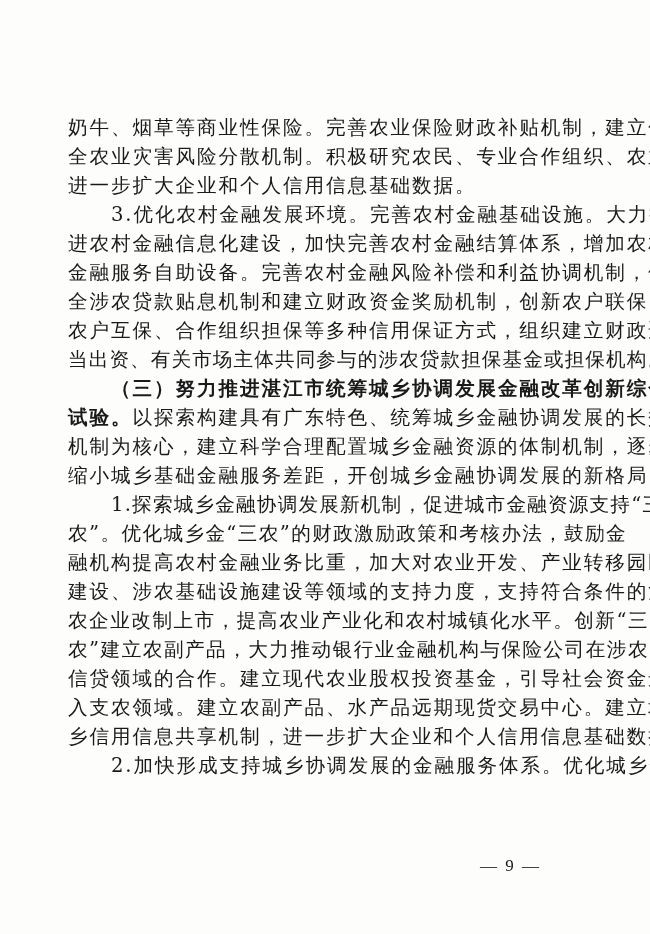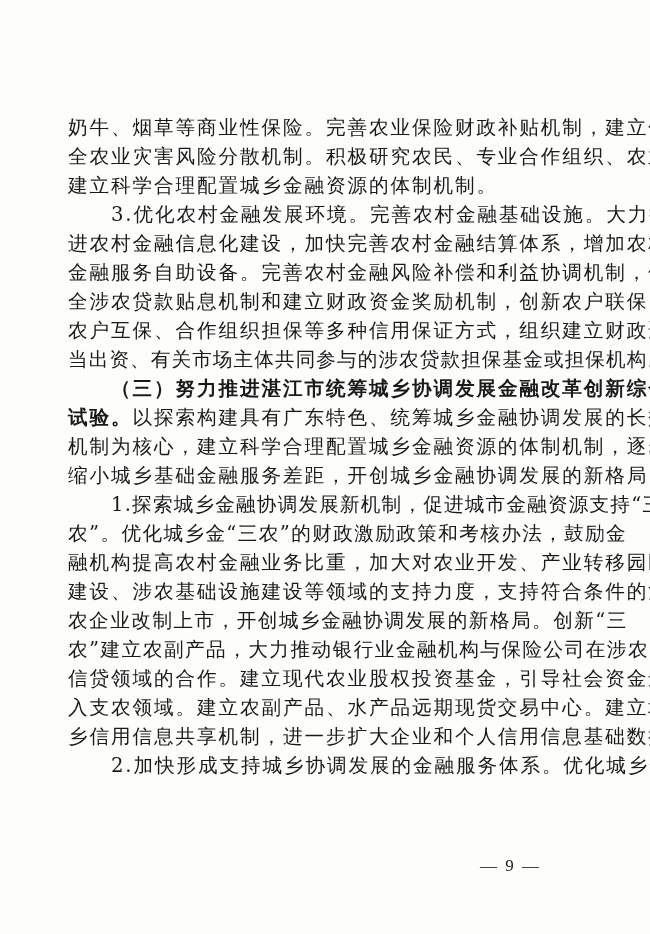--- a/index.html
+++ b/index.html
@@ -18,36 +18,36 @@
     position:absolute; left:480px; top:856px; font-size:17px;
     font-family:"Liberation Serif", serif; letter-spacing:2px;
   }
 </style>
 </head>
 <body>
 
 <div class="page">
   <div class="line">奶牛、烟草等商业性保险。完善农业保险财政补贴机制，建立健</div>
   <div class="line">全农业灾害风险分散机制。积极研究农民、专业合作组织、农业</div>
-  <div class="line">建立科学合理配置城乡金融资源的体制机制。</div>
+  <div class="line">进一步扩大企业和个人信用信息基础数据。</div>
   <div class="line indent">3.优化农村金融发展环境。完善农村金融基础设施。大力推</div>
   <div class="line">进农村金融信息化建设，加快完善农村金融结算体系，增加农村</div>
   <div class="line">金融服务自助设备。完善农村金融风险补偿和利益协调机制，健</div>
   <div class="line">全涉农贷款贴息机制和建立财政资金奖励机制，创新农户联保、</div>
   <div class="line">农户互保、合作组织担保等多种信用保证方式，组织建立财政适</div>
   <div class="line" style="letter-spacing:1.1px">当出资、有关市场主体共同参与的涉农贷款担保基金或担保机构。</div>
   <div class="line indent bold">（三）努力推进湛江市统筹城乡协调发展金融改革创新综合</div>
   <div class="line"><span class="bold">试验。</span><span>以探索构建具有广东特色、统筹城乡金融协调发展的长效</span></div>
   <div class="line">机制为核心，建立科学合理配置城乡金融资源的体制机制，逐步</div>
   <div class="line">缩小城乡基础金融服务差距，开创城乡金融协调发展的新格局。</div>
   <div class="line indent" style="letter-spacing:1.2px">1.探索城乡金融协调发展新机制，促进城市金融资源支持“三</div>
   <div class="line" style="letter-spacing:1.4px">农”。优化城乡金“三农”的财政激励政策和考核办法，鼓励金</div>
   <div class="line">融机构提高农村金融业务比重，加大对农业开发、产业转移园区</div>
   <div class="line">建设、涉农基础设施建设等领域的支持力度，支持符合条件的涉</div>
-  <div class="line" style="letter-spacing:1.5px">农企业改制上市，开创城乡金融协调发展的新格局。创新“三</div>
+  <div class="line" style="letter-spacing:1.5px">农企业改制上市，提高农业产业化和农村城镇化水平。创新“三</div>
   <div class="line" style="letter-spacing:1.5px">农”建立农副产品，大力推动银行业金融机构与保险公司在涉农</div>
   <div class="line">信贷领域的合作。建立现代农业股权投资基金，引导社会资金进</div>
   <div class="line">入支农领域。建立农副产品、水产品远期现货交易中心。建立城</div>
   <div class="line">乡信用信息共享机制，进一步扩大企业和个人信用信息基础数据</div>
   <div class="line indent">2.加快形成支持城乡协调发展的金融服务体系。优化城乡金</div>
 </div>
 
 <div class="pageno">— 9 —</div>
 
 </body></html>

